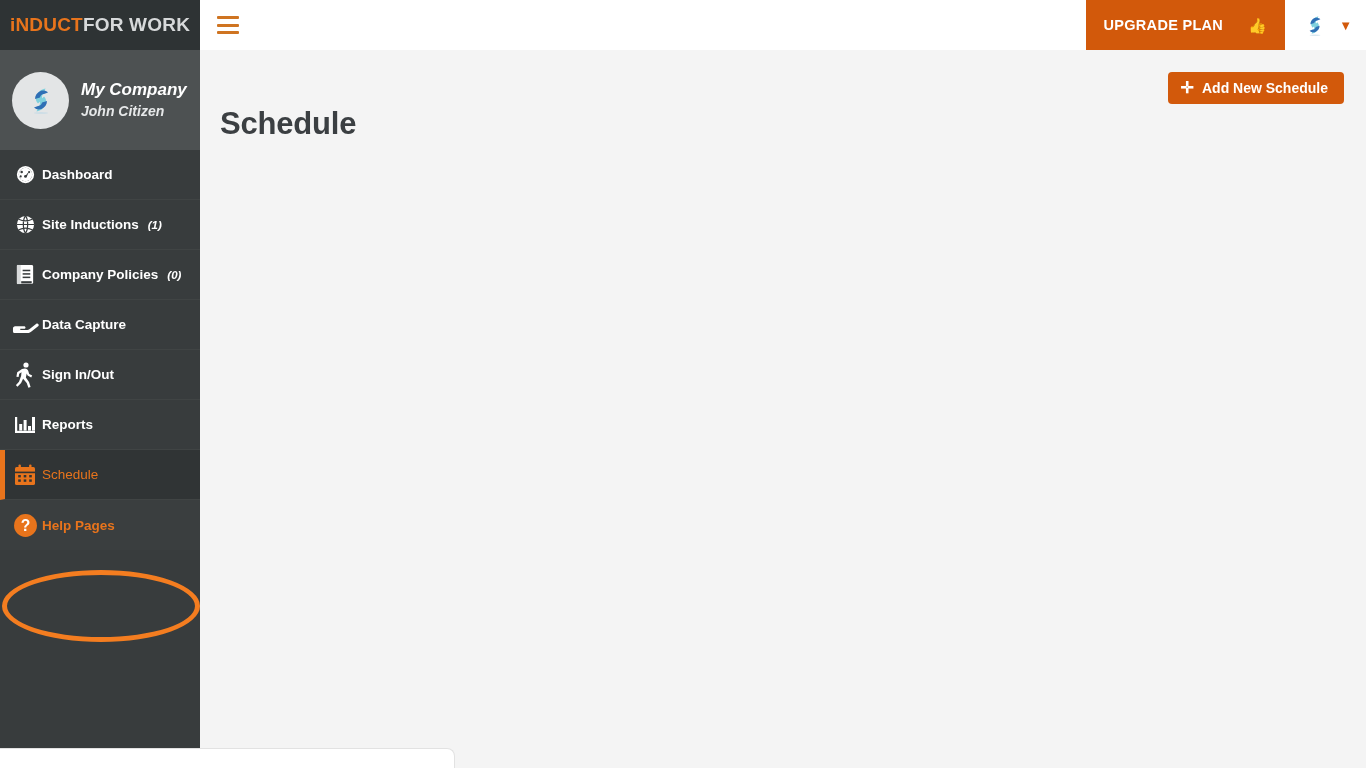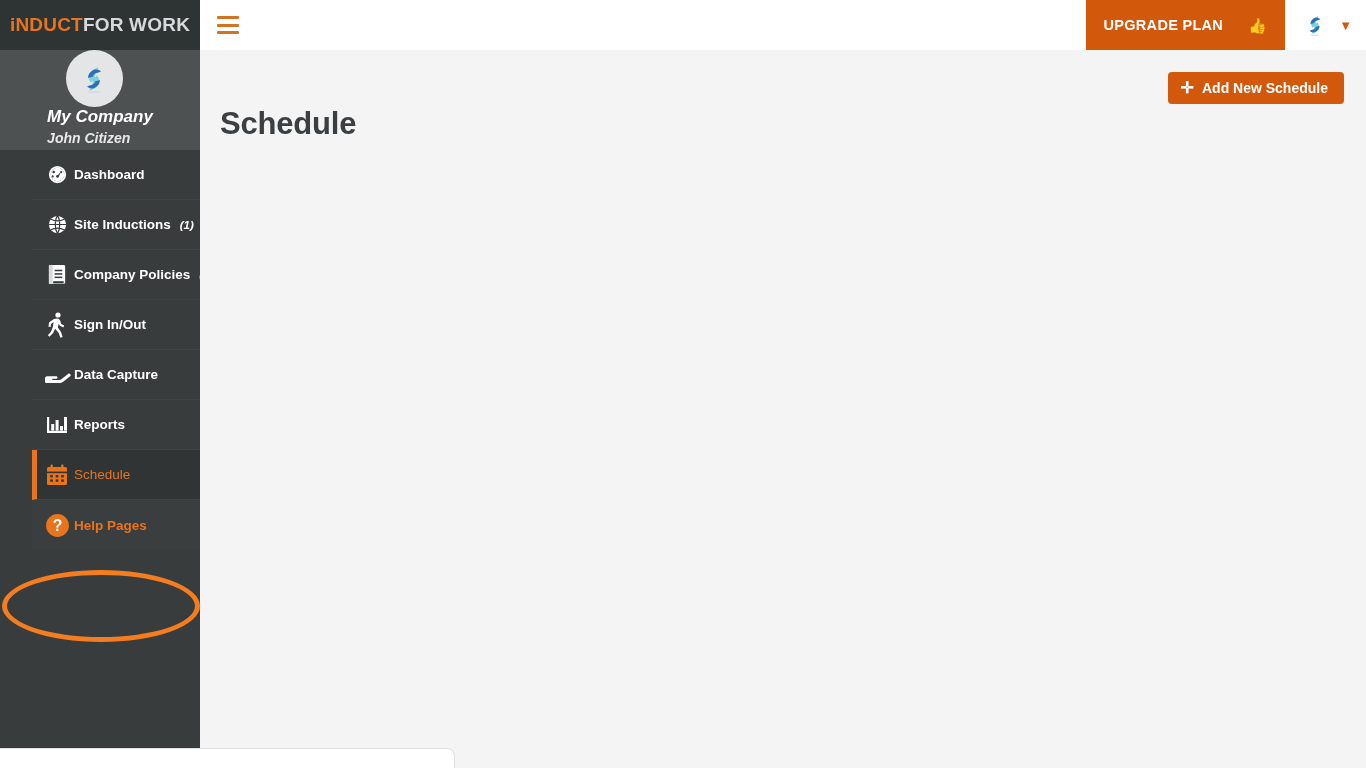--- a/index.html
+++ b/index.html
@@ -28,39 +28,39 @@
   .brand-logo {
     font-size:19px; font-weight:bold; letter-spacing:.2px;
     white-space:nowrap;
   }
   .brand-logo .orange { color:#e8741c; }
   .brand-logo .grey   { color:#d7d9da; }
 
   .company {
     height:100px; width:200px;
     background:#4d5152;
-    display:flex; align-items:center; padding:0 12px;flex-direction:column;
+    display:flex; align-items:center; padding:0 12px;
   }
   .company-avatar {
     width:57px; height:57px; border-radius:50%;
     background:#e3e5e6; flex:0 0 57px;
     display:flex; align-items:center; justify-content:center;
     margin-right:12px;
   }
   .company-text { line-height:1.12; }
   .company-name {
     font-size:17px; font-style:italic; font-weight:bold;
     color:#ffffff; max-width:110px;
   }
   .company-user {
     font-size:14px; font-style:italic; font-weight:bold;
     color:#e6e8e9; margin-top:5px;
   }
 
-  .nav { width:200px;padding-left:32px; }
+  .nav { width:200px; }
   .nav-item {
     position:relative;
     height:50px; display:flex; align-items:center;
     padding-left:8px;
     border-bottom:1px solid #404444;
     color:#ffffff; cursor:pointer;
     text-decoration:none;
   }
   .nav-icon {
     width:34px; flex:0 0 34px;
@@ -234,36 +234,36 @@
             <rect x="6.5" y="19" width="11" height="2.4" fill="#383c3d"></rect>
           </svg>
         </span>
         <span class="nav-label">Company Policies</span>
         <span class="nav-count">(0)</span>
       </div>
 
 
       <div class="nav-item">
         <span class="nav-icon">
+          <svg width="27" height="16" viewBox="0 0 28 16" fill="currentColor" aria-hidden="true">
+            <path d="M1 11.5c0-1.2 1-2.2 2.2-2.2h9.4c.8 0 1.4.6 1.4 1.3s-.6 1.3-1.4 1.3H8.6v1.3h6.2c1.6 0 2.8-.5 4.2-1.6l6.2-4.8c.7-.5 1.7-.4 2.2.3.5.7.4 1.7-.3 2.2l-7.3 5.7c-1.6 1.2-3 1.6-5 1.6H3.2A2.2 2.2 0 0 1 1 14.3z"></path>
+          </svg>
+        </span>
+        <span class="nav-label">Data Capture</span>
+        <span class="nav-count"></span>
+      </div>
+
+      <div class="nav-item">
+        <span class="nav-icon">
           <svg width="18" height="26" viewBox="0 0 18 26" fill="currentColor" aria-hidden="true">
             <circle cx="10" cy="3" r="2.6"></circle>
             <path d="M9 6.5c1.6 0 2.8 1 3.2 2.3l1 3.1 3 1.6-1 2-3.6-1.9-.9-2.1-.8 4.1 3.1 4.4 1.6 5-2.2.7-1.7-4.6-3.6-4.3-2 4.2-3.6 3.8-1.6-1.6 3.1-3.5 2.1-5.6.4-3.9-2.3 1.6-.6 3.3-2.2-.4.8-4.4 4.8-3.3z"></path>
           </svg>
         </span>
         <span class="nav-label">Sign In/Out</span>
-        <span class="nav-count"></span>
-      </div>
-
-      <div class="nav-item">
-        <span class="nav-icon">
-          <svg width="27" height="16" viewBox="0 0 28 16" fill="currentColor" aria-hidden="true">
-            <path d="M1 11.5c0-1.2 1-2.2 2.2-2.2h9.4c.8 0 1.4.6 1.4 1.3s-.6 1.3-1.4 1.3H8.6v1.3h6.2c1.6 0 2.8-.5 4.2-1.6l6.2-4.8c.7-.5 1.7-.4 2.2.3.5.7.4 1.7-.3 2.2l-7.3 5.7c-1.6 1.2-3 1.6-5 1.6H3.2A2.2 2.2 0 0 1 1 14.3z"></path>
-          </svg>
-        </span>
-        <span class="nav-label">Data Capture</span>
         <span class="nav-count"></span>
       </div>
 
       <div class="nav-item">
         <span class="nav-icon">
           <svg width="22" height="21" viewBox="0 0 22 21" fill="currentColor" aria-hidden="true">
             <rect x="1" y="3" width="2.2" height="16"></rect>
             <rect x="1" y="16.8" width="20" height="2.2"></rect>
             <rect x="5.2" y="10" width="3" height="6.6"></rect>
             <rect x="9.6" y="6" width="3" height="10.6"></rect>

